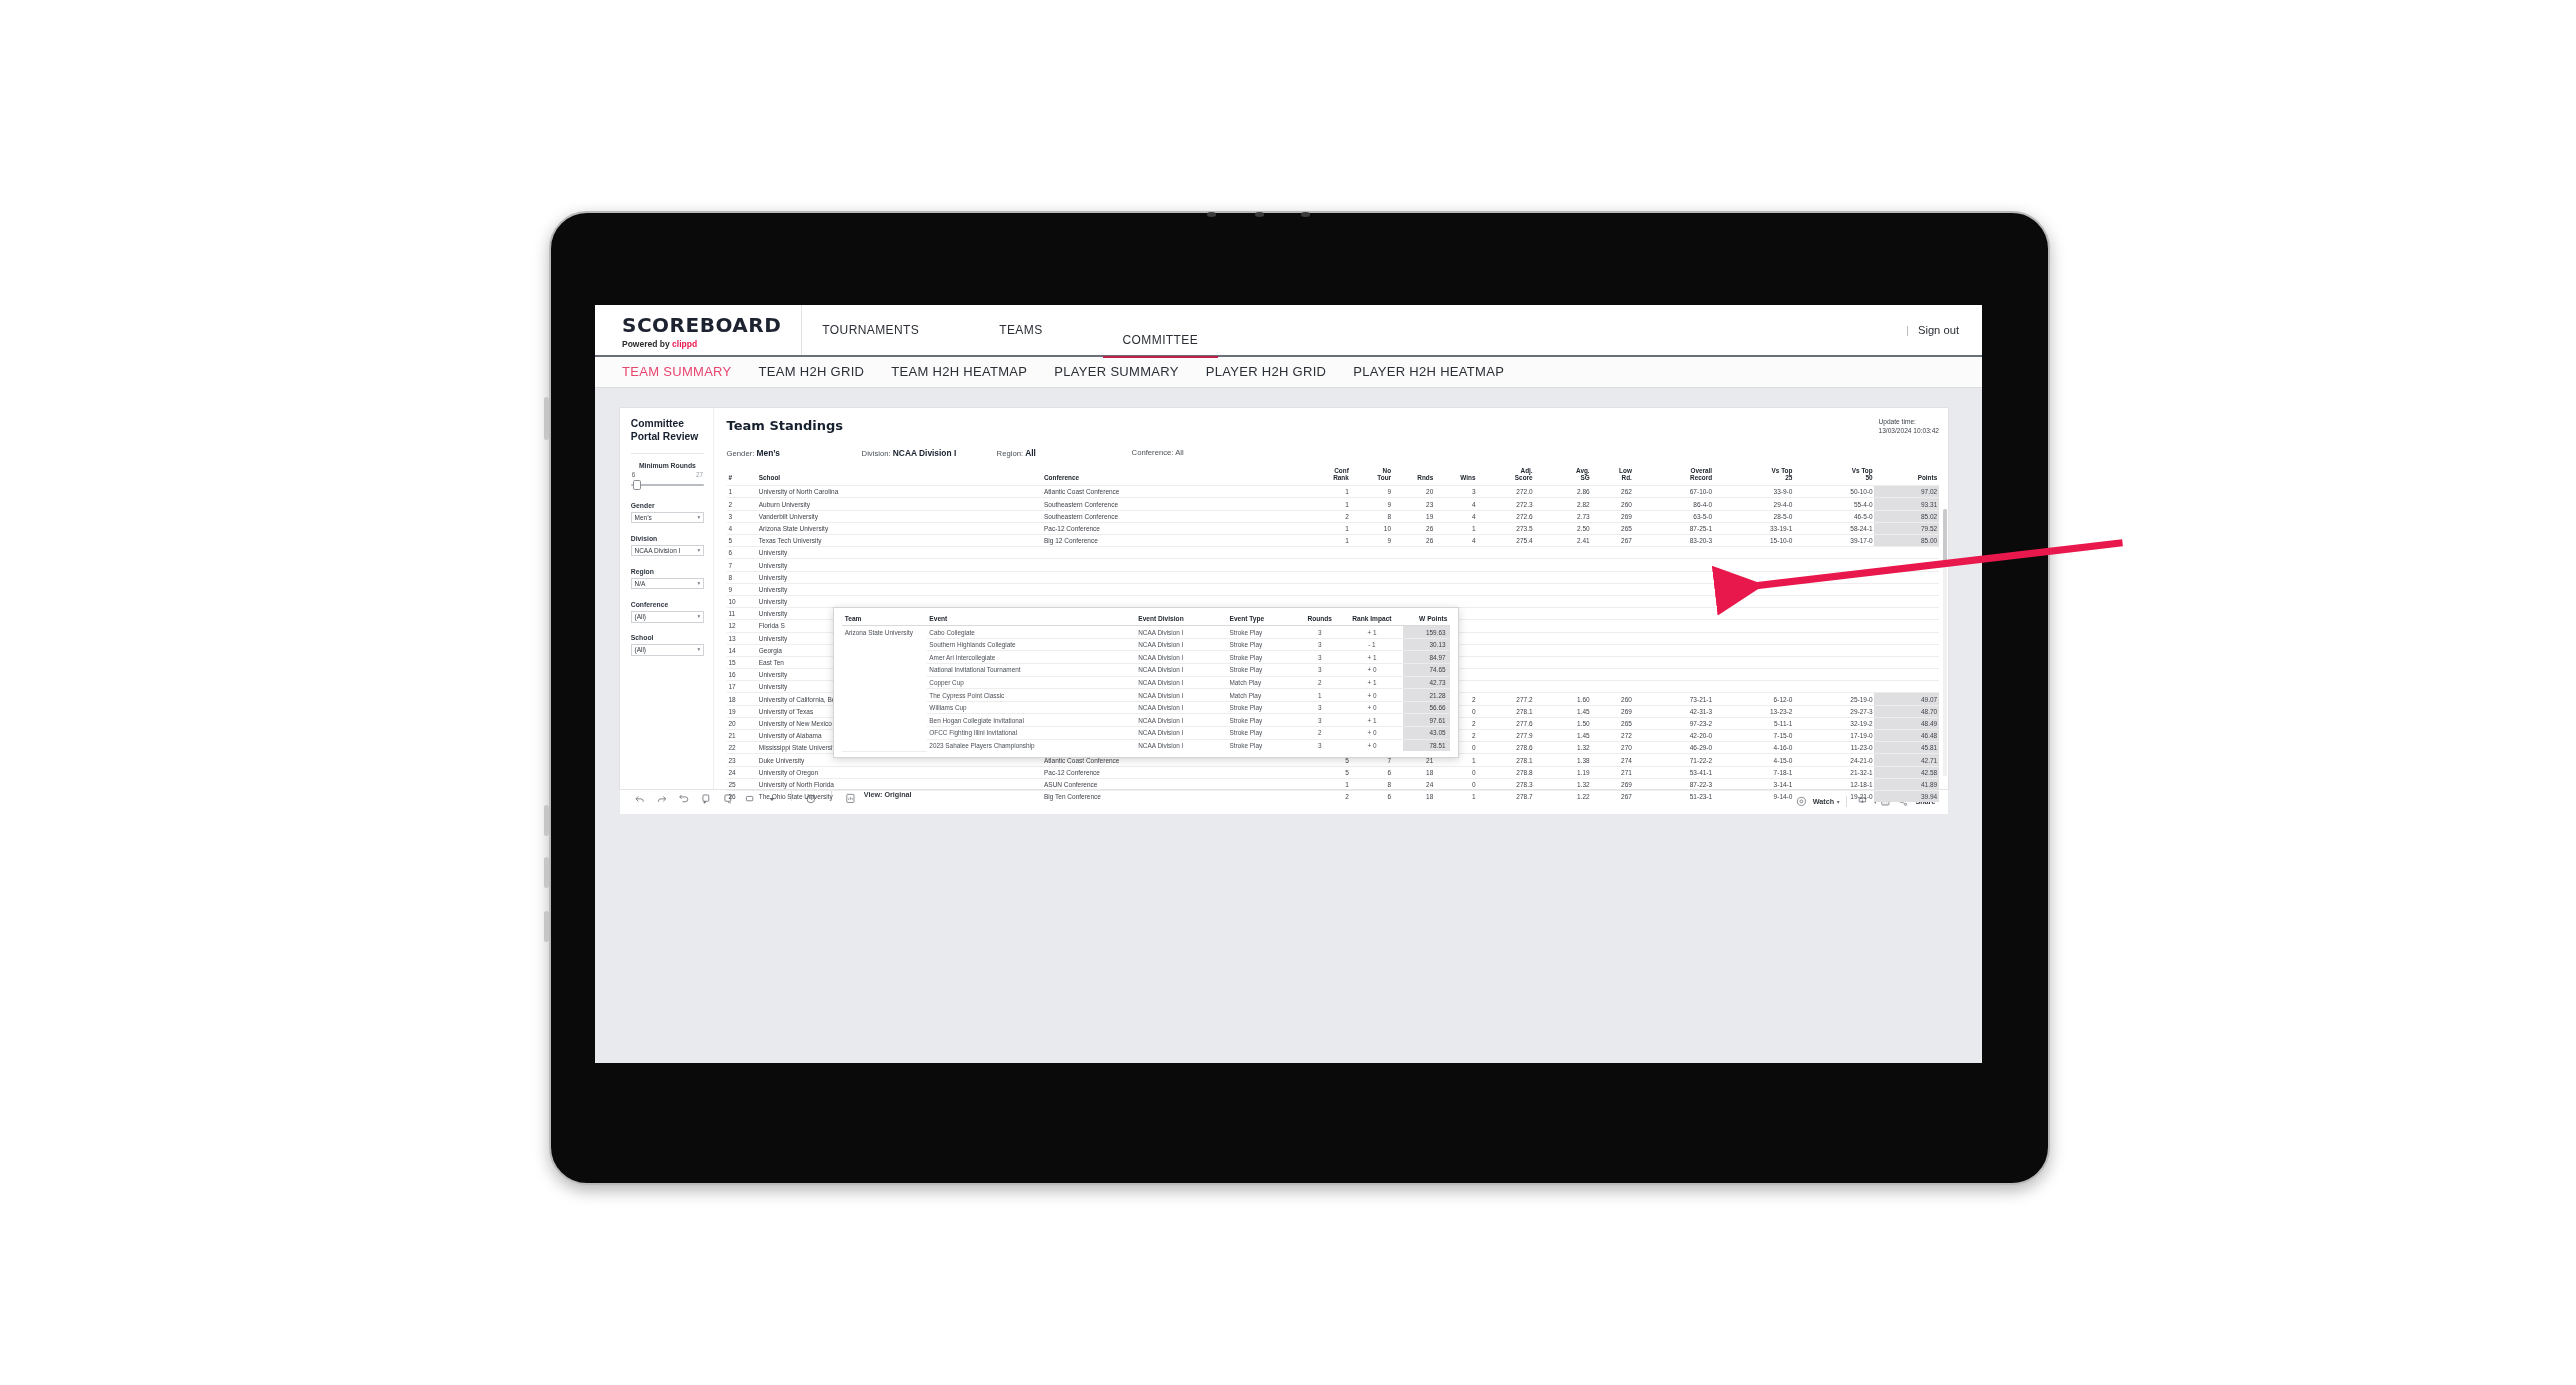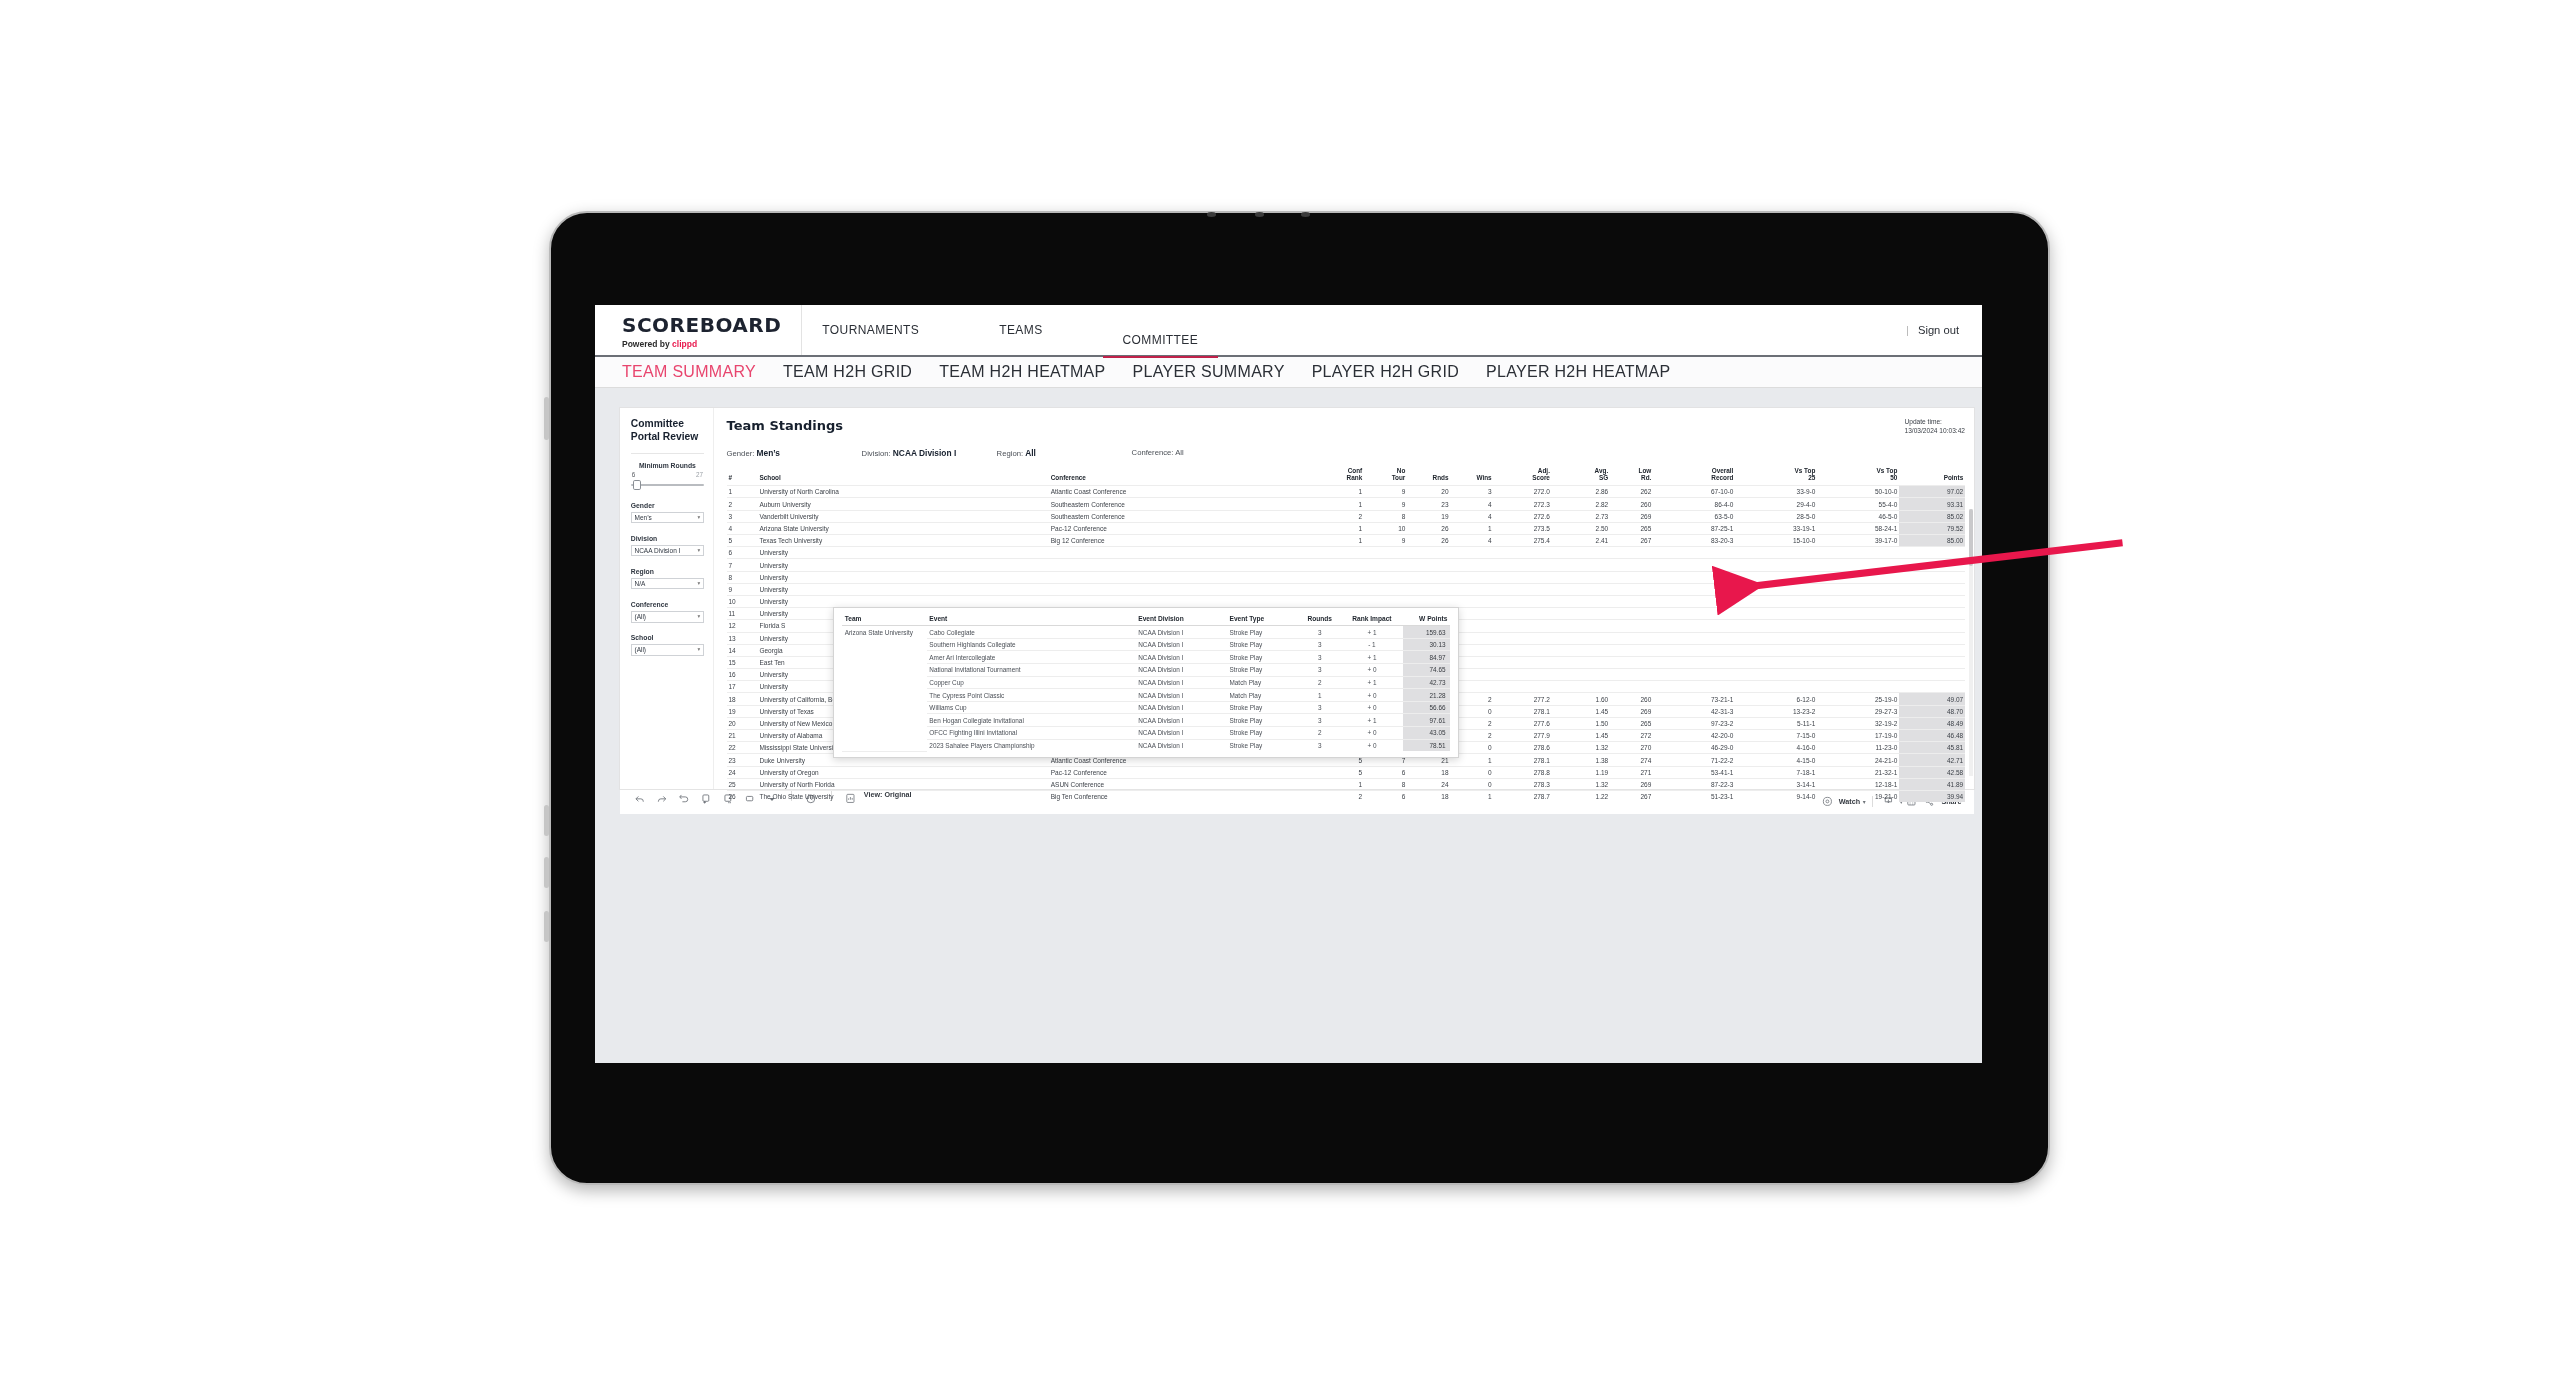--- a/index.html
+++ b/index.html
@@ -58,25 +58,25 @@
   .nav-item.active { border-bottom-color:#c0214a;margin-top:20px; }
   .nav-right { margin-left:auto; display:flex; align-items:center; padding-right:23px; gap:9px;
                font-size:11.2px; color:#2b2f36; }
   .nav-sep { color:#b6b6b6; }
 
   
   #subnav {
     height:30.5px; background:#fbfbfc; display:flex; align-items:center;
     padding-left:27px; gap:27px; border-bottom:0.9px solid #dcdcdc;
   }
-  .subnav-item { font-size:16px; letter-spacing:0.3px; color:#2b2f36; cursor:pointer; }
+  .subnav-item { font-size:13px; letter-spacing:0.3px; color:#2b2f36; cursor:pointer; }
   .subnav-item.active { color:#e8456e; }
 
   
-  #wb-wrap { padding:20px 8px 0 25px; height:calc(100% - 85px); }
+  #wb-wrap { padding:20px 34px 0 25px; height:calc(100% - 85px); }
   #workbook { display:flex; background:#fff; height:381px;
               box-shadow:0 0 0 0.9px #e2e2e2; }
 
   
   #sidebar { width:94px; padding:10.8px 9px 0 10.8px; border-right:0.9px solid #eee; flex:none; }
   .sb-title { font-size:10.3px; font-weight:800; color:#17202e; line-height:1.25; }
   .sb-rule { height:0.9px; background:#e6e6e6; margin:9px 0 8px 0; }
   .sb-label { font-size:6.8px; font-weight:700; color:#2f3640; margin-bottom:2.7px; }
   .sb-minrounds { font-size:6.8px; font-weight:700; color:#2f3640; text-align:center; margin-bottom:1.8px; }
   .sb-range { display:flex; justify-content:space-between; font-size:6.3px; color:#55595f; padding:0 0.9px; }

